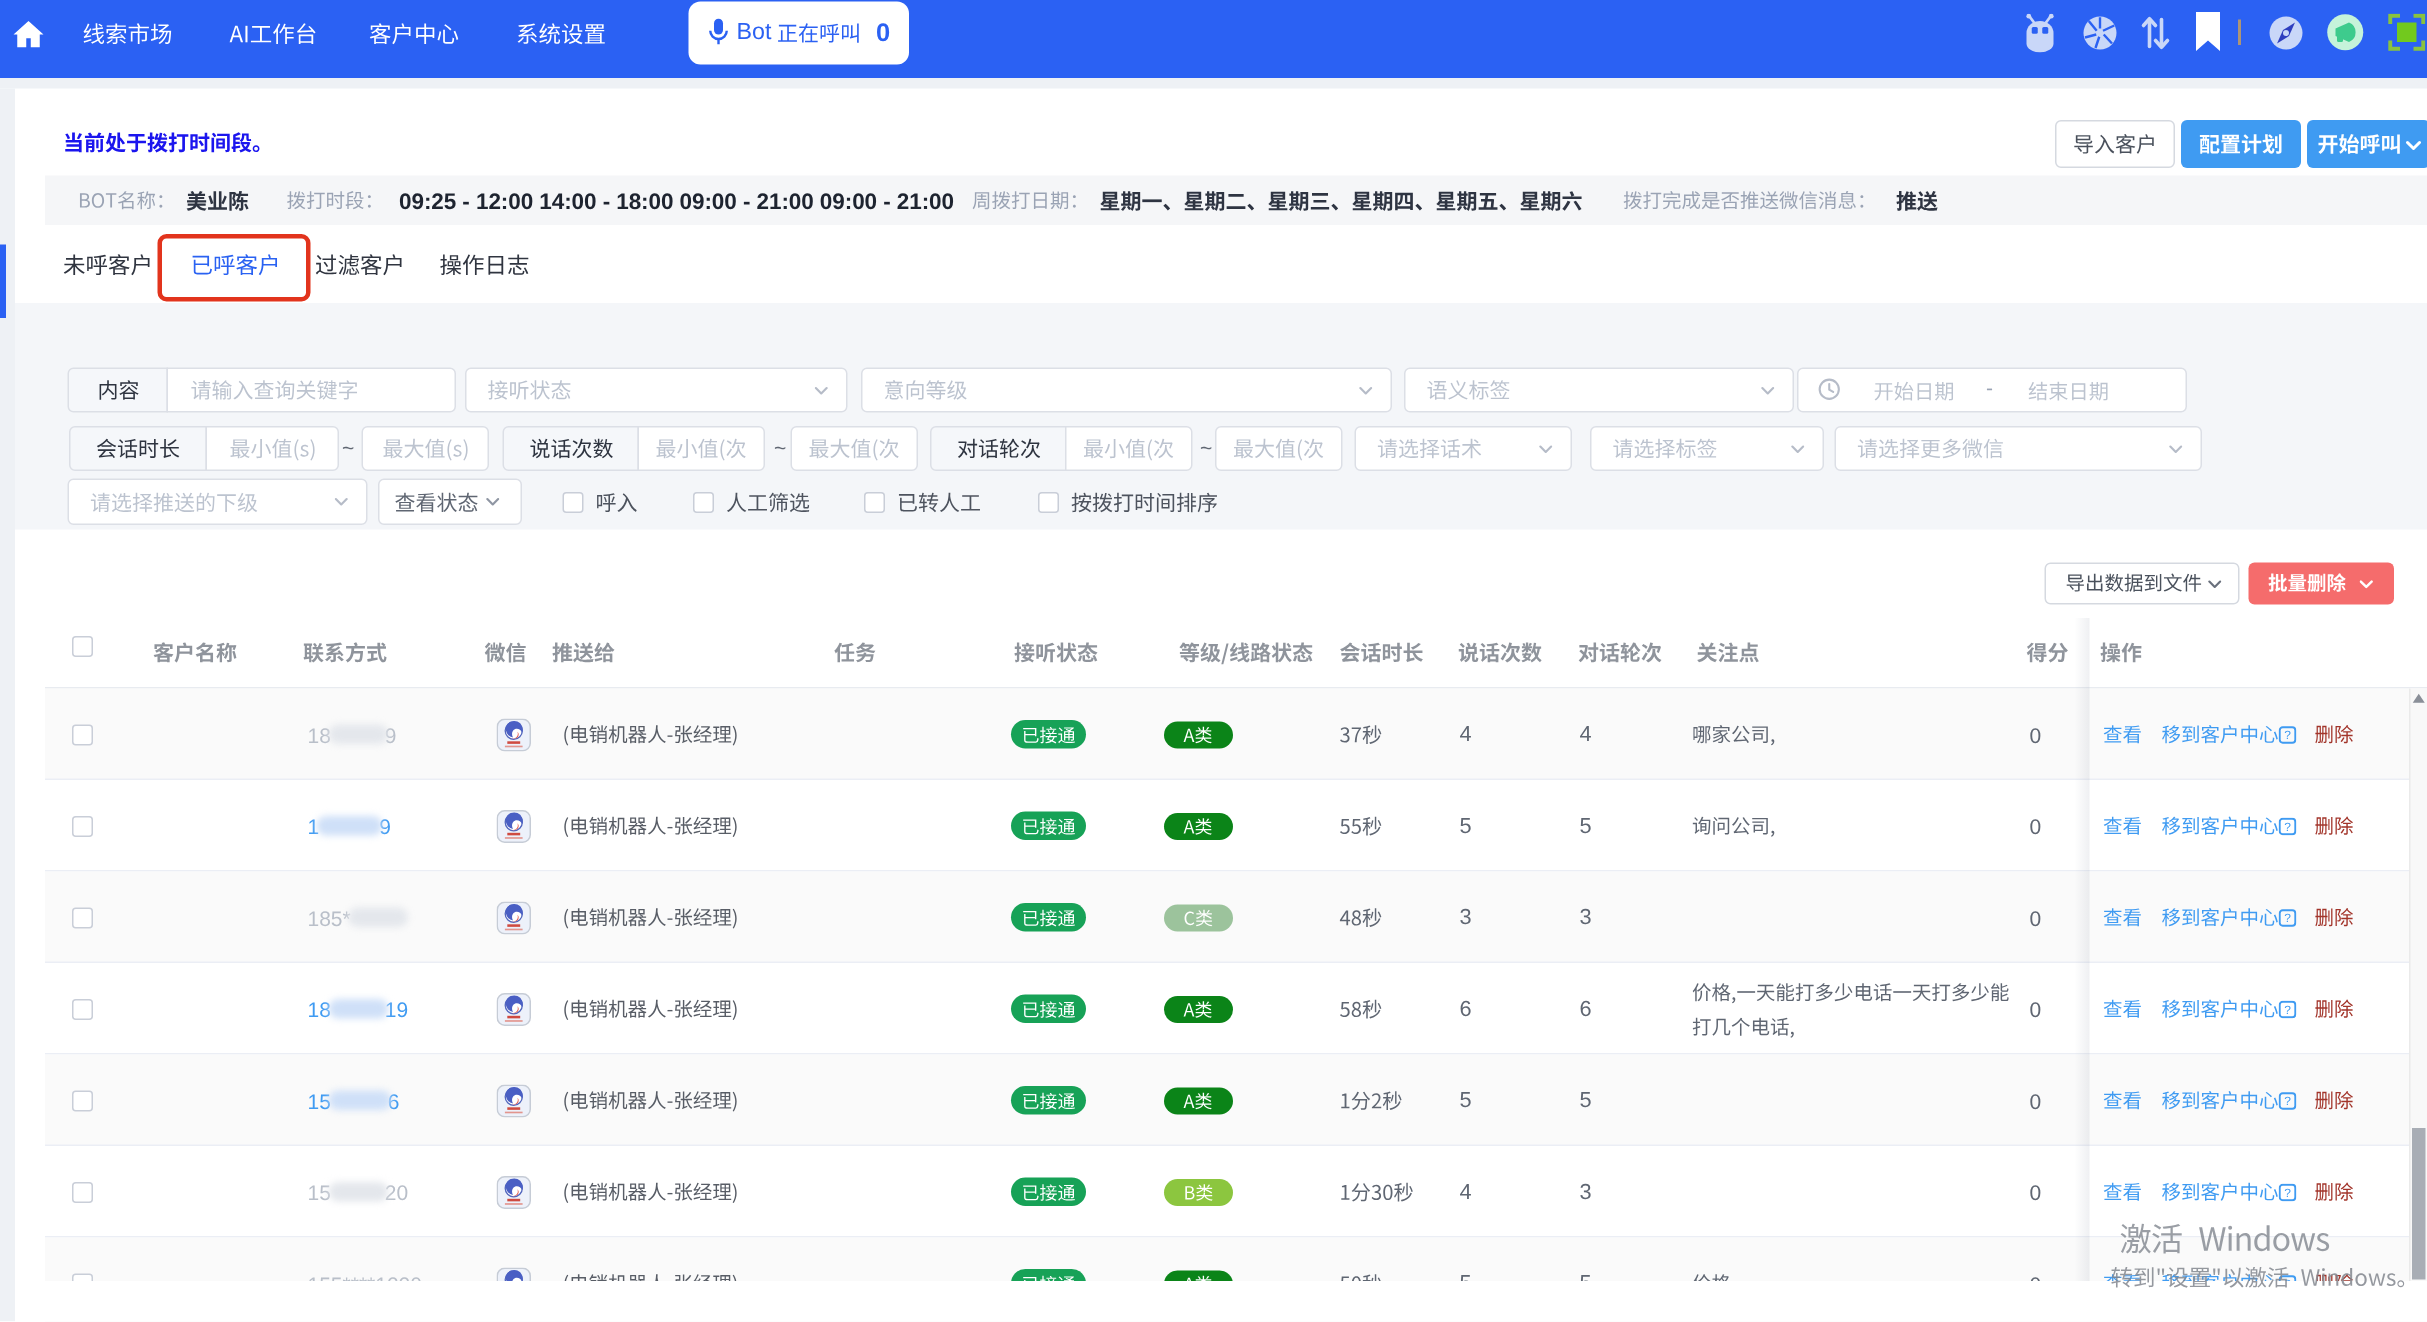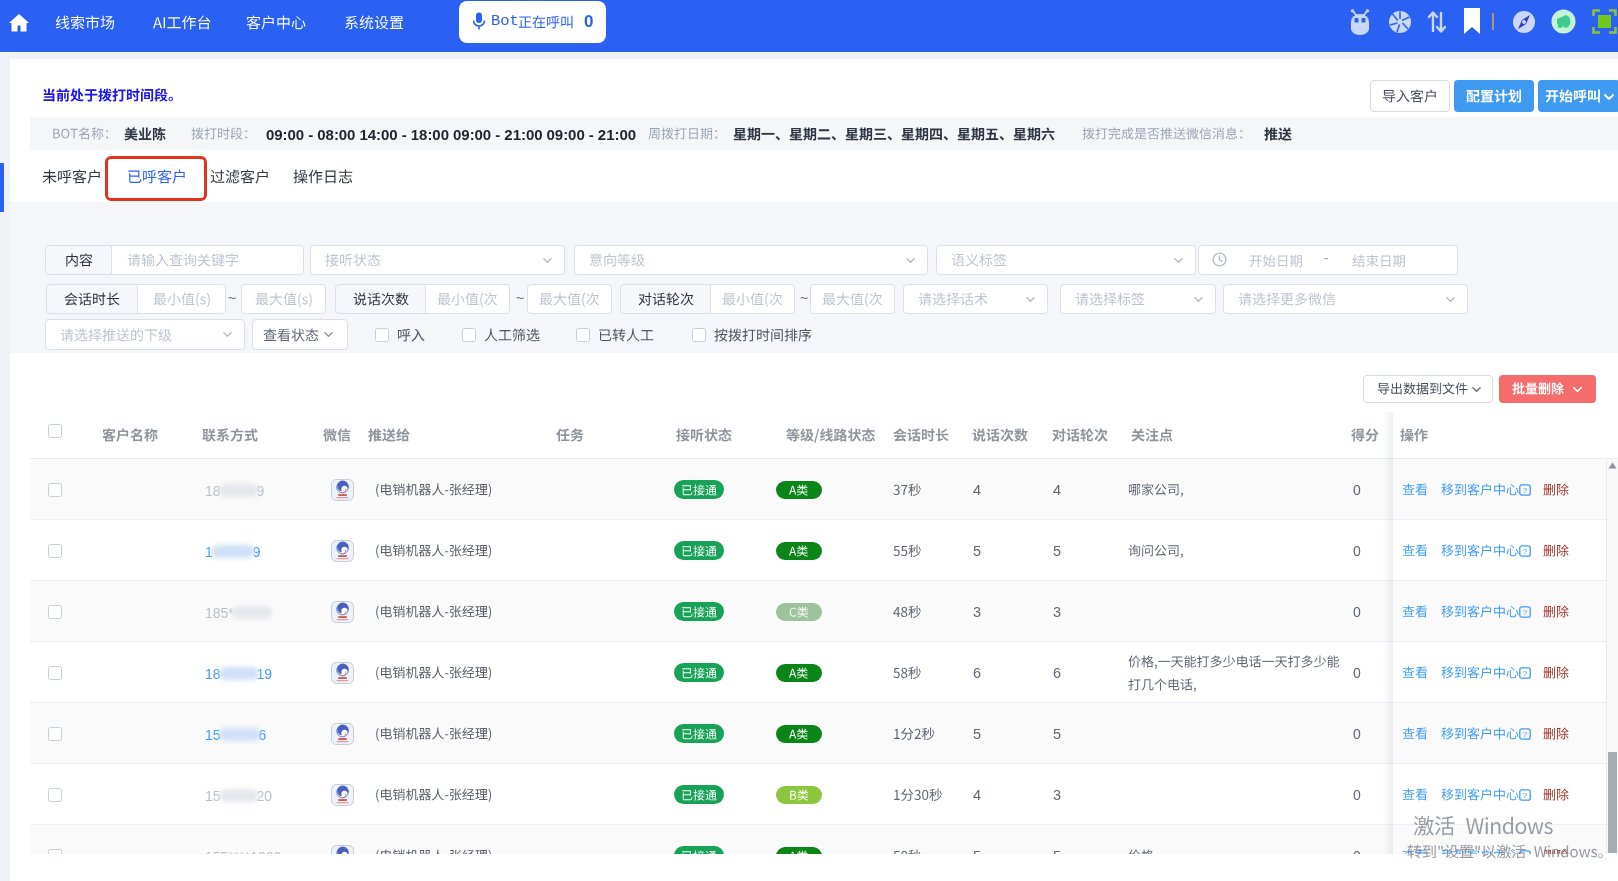--- a/index.html
+++ b/index.html
@@ -271,21 +271,21 @@
       <use href="#g14" transform="translate(15.0,13.2) scale(0.0150,-0.0150)"></use>
       <use href="#g15" transform="translate(30.0,13.2) scale(0.0150,-0.0150)"></use>
       <use href="#g16" transform="translate(45.0,13.2) scale(0.0150,-0.0150)"></use>
     </svg>
 <div style="position:absolute;left:459px;top:1px;width:147px;height:42px;background:#fff;border-radius:8px;"></div>
 <svg style="position:absolute;left:472px;top:12px" width="14" height="19" viewBox="0 0 14 19" fill="none">
       <rect x="4" y="0.5" width="6" height="10.5" rx="3" fill="#2b61f3"></rect>
       <path d="M1.5 8.5 a5.5 5.5 0 0 0 11 0" stroke="#2b61f3" stroke-width="1.6" fill="none"></path>
       <line x1="7" y1="14.5" x2="7" y2="17.5" stroke="#2b61f3" stroke-width="1.6"></line>
     </svg>
-<div style="position:absolute;left:491px;top:14px;font-size:15.5px;color:#2b61f3;font-weight:normal;white-space:nowrap;line-height:1;font-family:Liberation Mono, monospace;">Bot</div>
+<div style="position:absolute;left:491px;top:14px;font-size:15.5px;color:#2b61f3;font-weight:normal;white-space:nowrap;line-height:1;font-family:Liberation Sans, sans-serif;">Bot</div>
 <svg style="position:absolute;left:518.0px;top:15.0px;overflow:visible" width="57" height="16" fill="#2b61f3">
       <use href="#g17" transform="translate(0.0,12.3) scale(0.0140,-0.0140)"></use>
       <use href="#g18" transform="translate(14.0,12.3) scale(0.0140,-0.0140)"></use>
       <use href="#g19" transform="translate(28.0,12.3) scale(0.0140,-0.0140)"></use>
       <use href="#g20" transform="translate(42.0,12.3) scale(0.0140,-0.0140)"></use>
     </svg>
 <div style="position:absolute;left:584px;top:13px;font-size:17px;color:#2b61f3;font-weight:bold;white-space:nowrap;line-height:1;font-family:'Liberation Sans',sans-serif;">0</div>
 <svg style="position:absolute;left:1349px;top:9px" width="22" height="26" viewBox="0 0 22 26" fill="none">
 <line x1="4" y1="2" x2="7" y2="6" stroke="#c9d7f8" stroke-width="1.8" stroke-linecap="round"></line>
 <line x1="18" y1="2" x2="15" y2="6" stroke="#c9d7f8" stroke-width="1.8" stroke-linecap="round"></line>
@@ -367,21 +367,21 @@
       <use href="#g38" transform="translate(14.0,12.3) scale(0.0140,-0.0140)"></use>
       <use href="#g39" transform="translate(28.0,12.3) scale(0.0140,-0.0140)"></use>
     </svg>
 <svg style="position:absolute;left:191.0px;top:127.0px;overflow:visible" width="66" height="15" fill="#9aa3b4">
       <use href="#g40" transform="translate(0.0,11.4) scale(0.0130,-0.0130)"></use>
       <use href="#g41" transform="translate(13.0,11.4) scale(0.0130,-0.0130)"></use>
       <use href="#g42" transform="translate(26.0,11.4) scale(0.0130,-0.0130)"></use>
       <use href="#g43" transform="translate(39.0,11.4) scale(0.0130,-0.0130)"></use>
       <use href="#g36" transform="translate(52.0,11.4) scale(0.0130,-0.0130)"></use>
     </svg>
-<div style="position:absolute;left:266px;top:126.5px;font-size:15px;color:#1e2430;font-weight:bold;white-space:nowrap;line-height:1;font-family:'Liberation Sans',sans-serif;letter-spacing:-0.05px;">09:00 - 08:00 14:00 - 18:00 09:00 - 21:00 09:00 - 21:00</div>
+<div style="position:absolute;left:266px;top:126.5px;font-size:15px;color:#1e2430;font-weight:bold;white-space:nowrap;line-height:1;font-family:'Liberation Sans',sans-serif;letter-spacing:-0.05px;">09:25 - 12:00 14:00 - 18:00 09:00 - 21:00 09:00 - 21:00</div>
 <svg style="position:absolute;left:648.0px;top:127.0px;overflow:visible" width="79" height="15" fill="#9aa3b4">
       <use href="#g44" transform="translate(0.0,11.4) scale(0.0130,-0.0130)"></use>
       <use href="#g40" transform="translate(13.0,11.4) scale(0.0130,-0.0130)"></use>
       <use href="#g41" transform="translate(26.0,11.4) scale(0.0130,-0.0130)"></use>
       <use href="#g45" transform="translate(39.0,11.4) scale(0.0130,-0.0130)"></use>
       <use href="#g46" transform="translate(52.0,11.4) scale(0.0130,-0.0130)"></use>
       <use href="#g36" transform="translate(65.0,11.4) scale(0.0130,-0.0130)"></use>
     </svg>
 <svg style="position:absolute;left:733.0px;top:126.5px;overflow:visible" width="323" height="16" fill="#2e3442">
       <use href="#g47" transform="translate(0.0,12.3) scale(0.0140,-0.0140)"></use>

